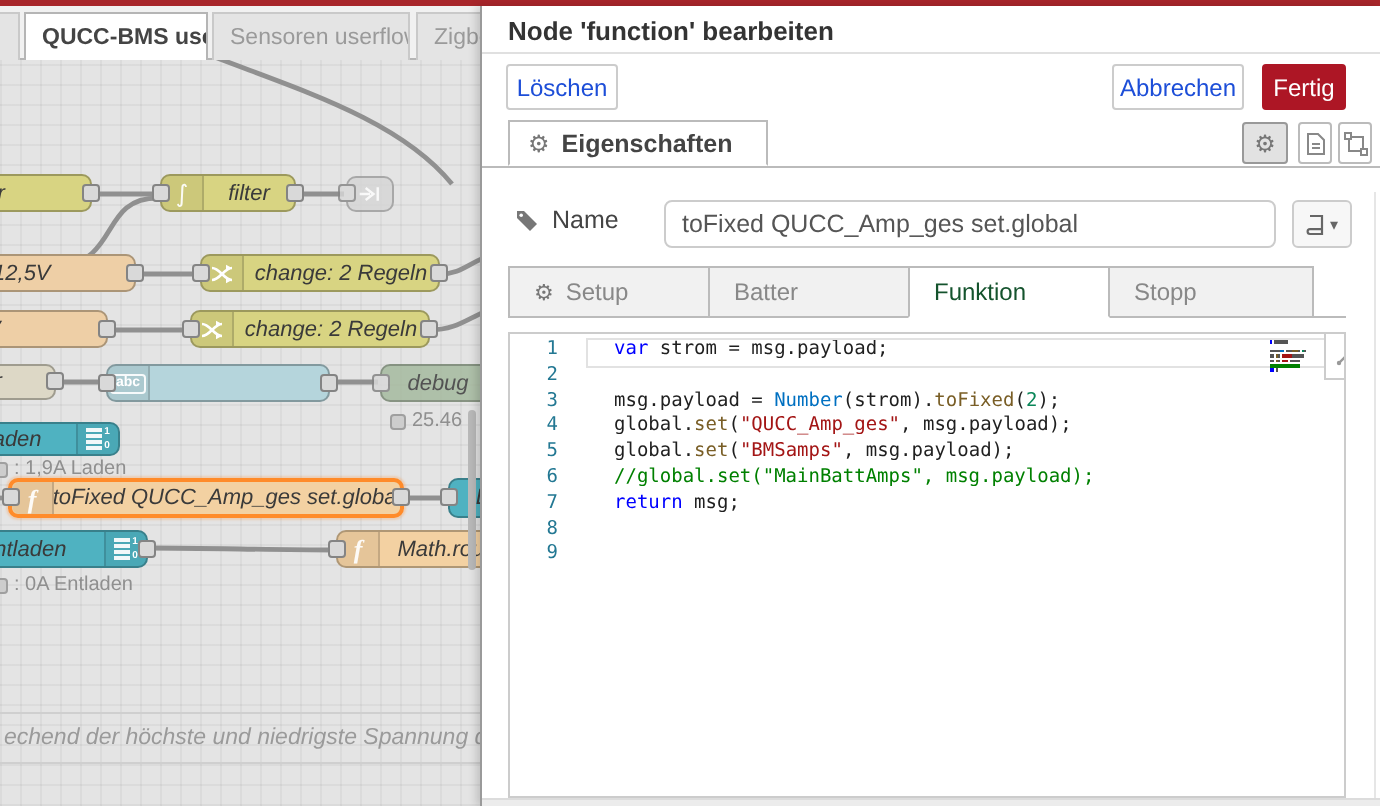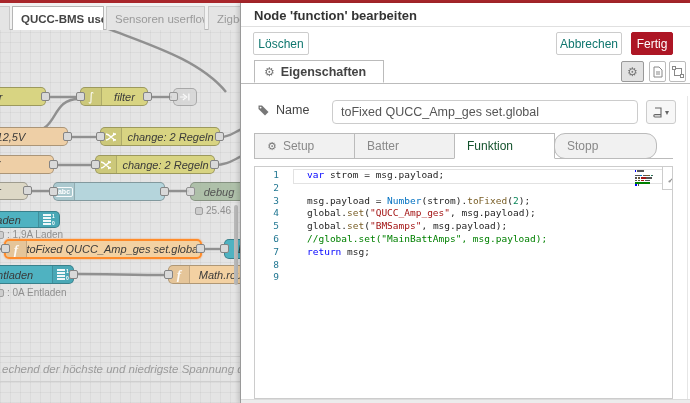--- a/index.html
+++ b/index.html
@@ -54,21 +54,21 @@
     border-top:1px solid #cfcfcf;border-bottom:1px solid #cfcfcf;display:flex;align-items:center;}
   .comment-text{font-style:italic;font-size:11.5px;color:#9a9a9a;white-space:nowrap;padding-left:2px;}
   .ws-scroll{position:absolute;left:234px;top:205px;width:4px;height:80px;background:#b9b9b9;border-radius:2px;}
 
   
   .panel{position:absolute;left:240px;top:3px;width:450px;height:400px;background:#fff;
     border-left:1px solid #9a9a9a;box-shadow:-2px 0 4px rgba(0,0,0,.15);box-sizing:border-box;}
   .panel-title{position:absolute;left:13px;top:5px;font-size:13px;font-weight:bold;color:#333;}
   .hdr-border{position:absolute;left:0;top:23px;width:450px;height:1px;background:#e0e0e0;}
   .btn{position:absolute;box-sizing:border-box;border:1px solid #ccc;border-radius:2px;background:#fff;
-    font-size:12px;color:#0f766e;display:flex;align-items:center;justify-content:center;cursor:pointer;}
+    font-size:12px;color:#1d4ed8;display:flex;align-items:center;justify-content:center;cursor:pointer;}
   .btn.primary{background:#AD1625;border-color:#AD1625;color:#fff;}
   .proptab-border{position:absolute;left:0;top:80px;width:450px;height:1px;background:#bbb;}
   .prop-tab{position:absolute;left:13px;top:57px;width:130px;height:23px;background:#fff;
     border:1px solid #bbb;border-bottom:1px solid #fff;box-sizing:border-box;z-index:2;
     display:flex;align-items:center;gap:6px;padding-left:9px;font-size:12.5px;font-weight:bold;color:#444;}
   .mini-btn{position:absolute;top:58px;height:21px;box-sizing:border-box;border:1px solid #bbb;border-radius:2px;
     background:#fff;display:flex;align-items:center;justify-content:center;color:#777;}
   .mini-btn.pressed{background:#e2e2e2;border-color:#999;}
   .gear-glyph{font-family:"DejaVu Sans",sans-serif;font-size:12px;line-height:1;color:#777;font-weight:normal;}
   .name-label{position:absolute;left:17px;top:100px;display:flex;align-items:center;gap:7px;
@@ -347,21 +347,21 @@
       <div class="ftab" style="left:0;">
         <span class="gear-glyph" style="font-size:11px;">⚙</span>
         <span>Setup</span>
       </div>
       <div class="ftab" style="left:100px;">
         <span>Batter</span>
       </div>
       <div class="ftab active" style="left:200px;">
         <span>Funktion</span>
       </div>
-      <div class="ftab" style="left:300px;width:103px;border-radius:11px;">
+      <div class="ftab" style="left:300px;width:103px;">
         <span>Stopp</span>
       </div>
     </div>
 
     <div class="editor">
       <div class="code-pad"></div>
       <div>
           <div class="code-row">
             <span class="num">1</span>
             <span class="indent"></span>

